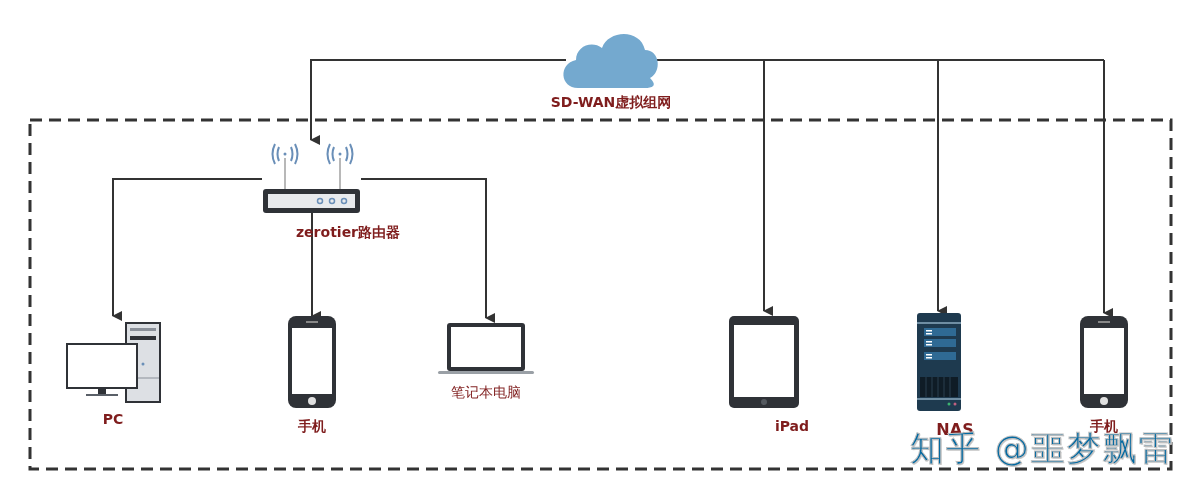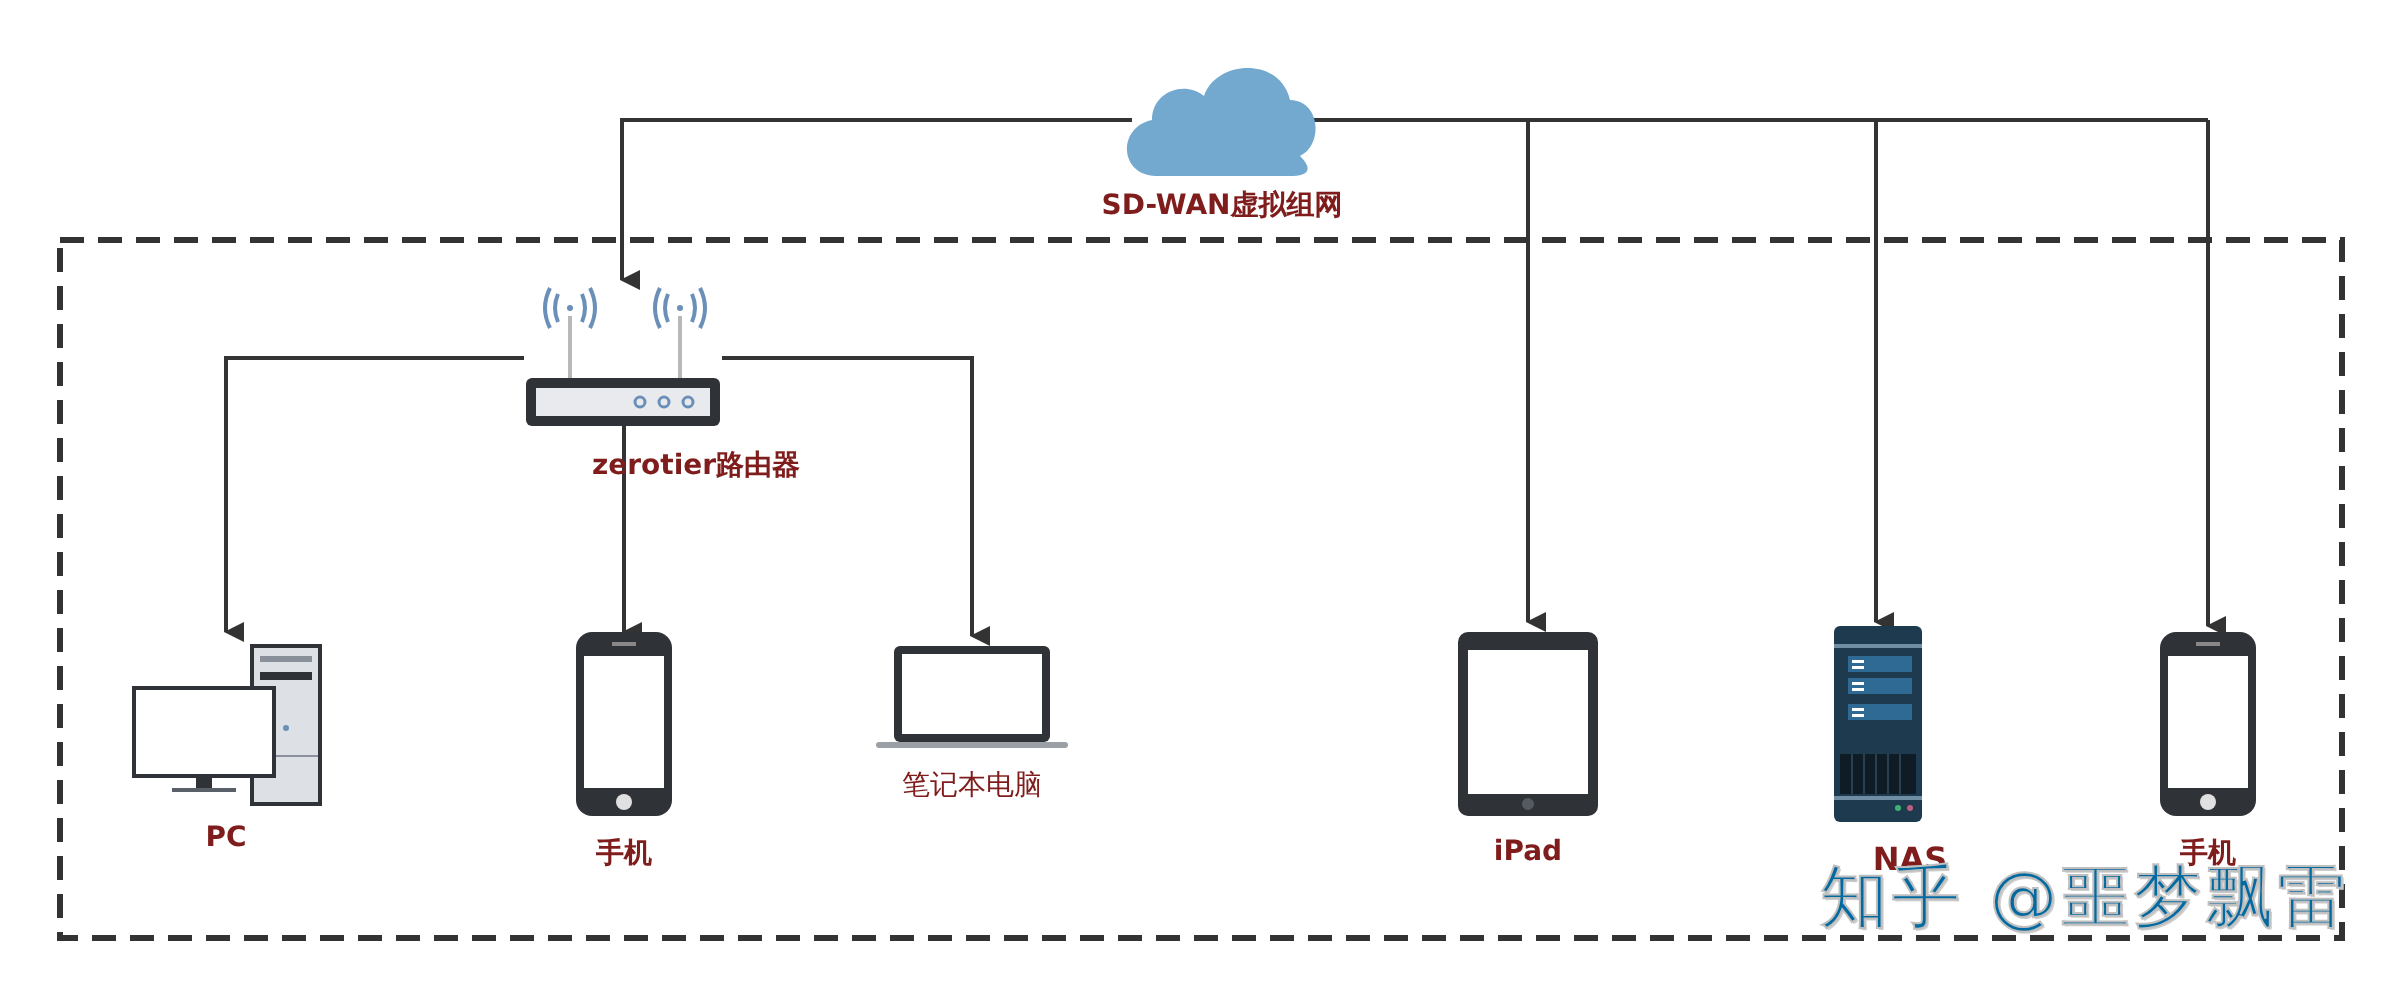--- a/index.html
+++ b/index.html
@@ -126,17 +126,17 @@
     <rect x="1098" y="321" width="12" height="2" fill="#888"></rect>
     <circle cx="1104" cy="401" r="4" fill="#e0e0e0"></circle>
   </g>
 </svg>
 
 <div class="label" style="left:611px; top:94px;">SD-WAN虚拟组网</div>
 <div class="label" style="left:312px; top:224px;margin-left:36px;">zerotier路由器</div>
 <div class="label" style="left:113px; top:411px;text-align:right;">PC</div>
 <div class="label" style="left:312px; top:418px;">手机</div>
 <div class="label light" style="left:486px; top:384px;">笔记本电脑</div>
-<div class="label" style="left:764px; top:418px;">iPad</div>
+<div class="label" style="left:792px; top:418px;">iPad</div>
 <div class="label" style="left:939px; top:420px; font-size:16px;margin-left:16px;">NAS</div>
 <div class="label" style="left:1104px; top:418px;">手机</div>
 
 <div class="watermark">知乎 @噩梦飘雷</div>
 
 </body></html>

